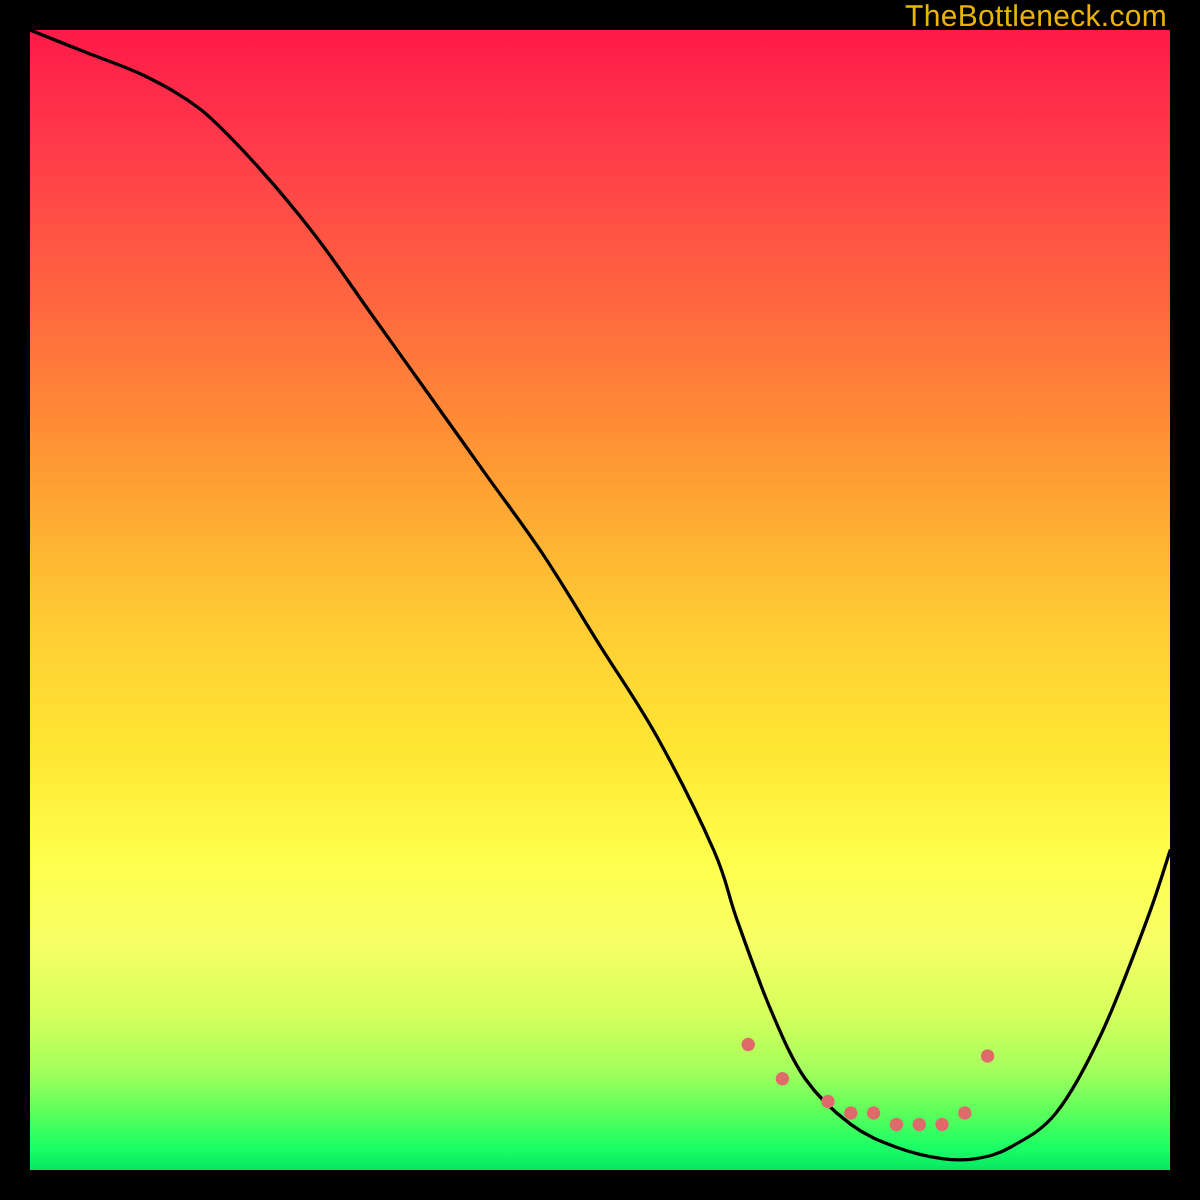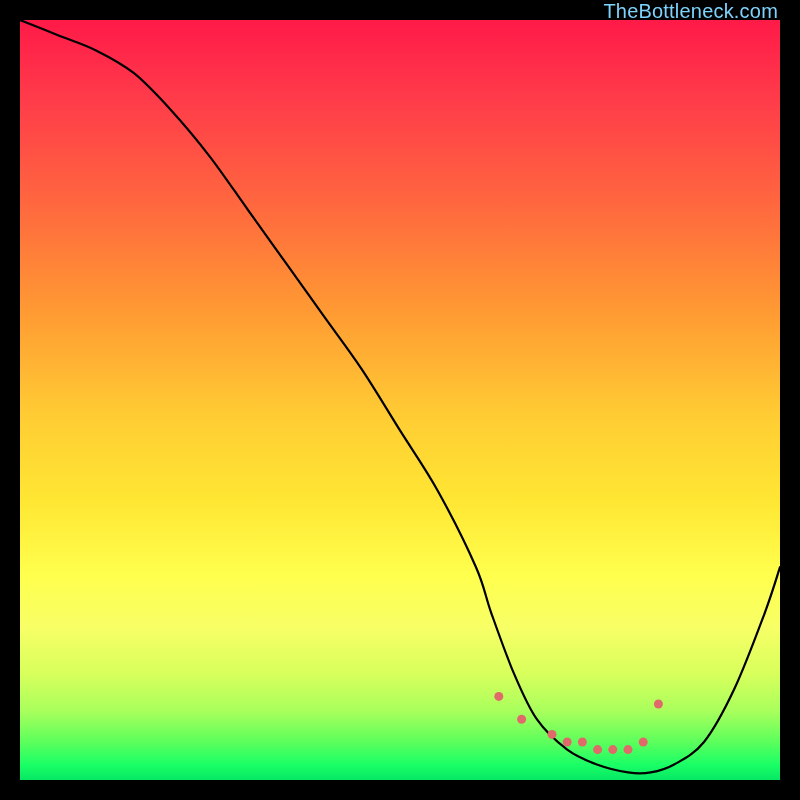--- a/index.html
+++ b/index.html
@@ -40,21 +40,21 @@
       #a8ff5c 91%,
       #5cff5c 95%,
       #1aff66 98%,
       #06e763 100%
     );
   }
   .watermark {
     position: absolute;
     top: 0px;
     right: 22px;
-    color: #7dd3fc;
+    color: #eab308;
     font-size: 20px;
     font-weight: 500;
     letter-spacing: 0.2px;
     user-select: none;
   }
   svg.curve {
     position: absolute;
     left: 0;
     top: 0;
     width: 760px;

